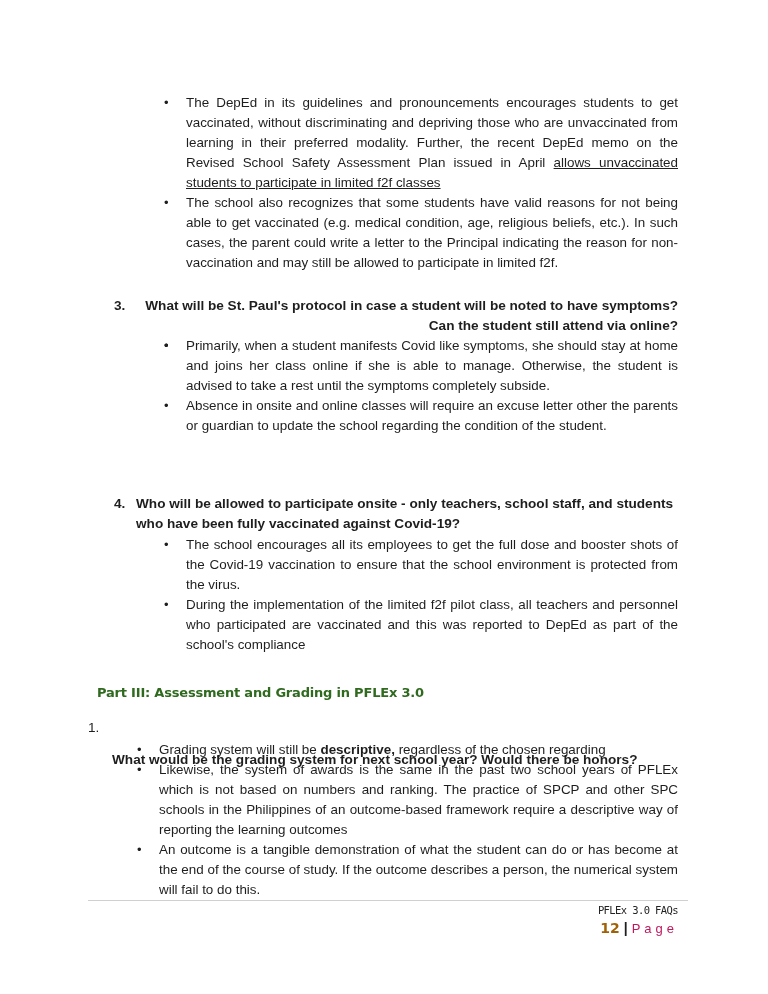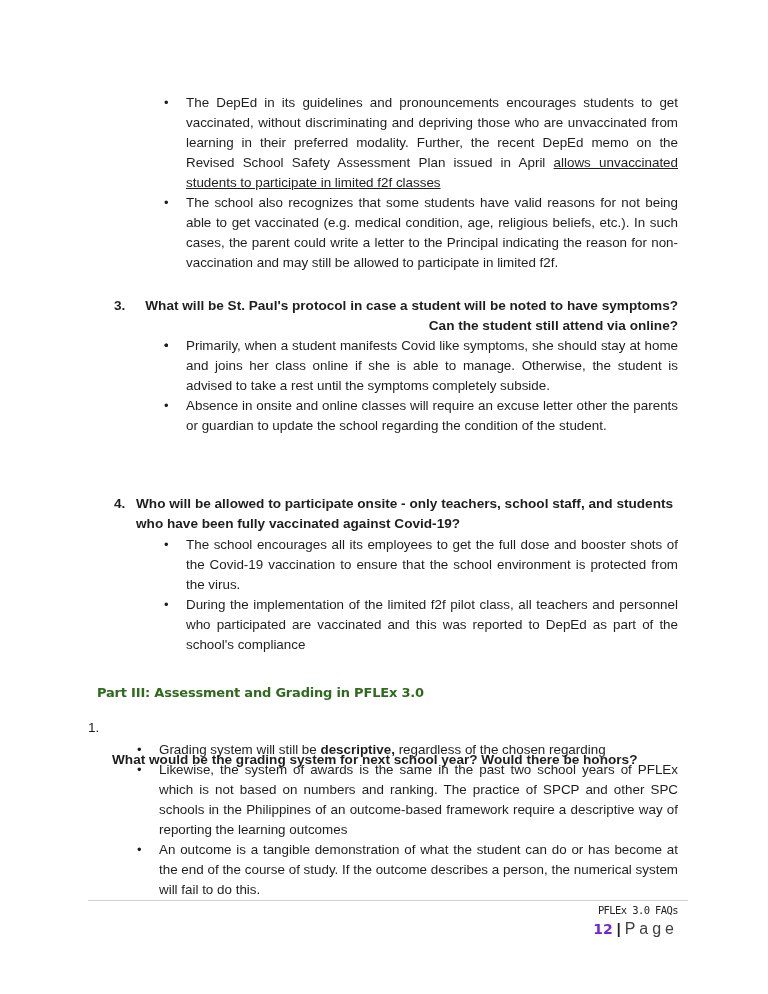--- a/index.html
+++ b/index.html
@@ -18,23 +18,23 @@
     .q .num { position: absolute; left: 0; top: 0; }
     .q .qtext { display: block; }
     u { text-decoration: underline; }
     .heading {
       position: absolute; left: 97px; top: 685px; font-weight: 900; font-size: 13px;
       color: #2f6a1e; letter-spacing: -0.2px; font-family: "DejaVu Sans", sans-serif;
     }
     .divider { position: absolute; left: 88px; top: 900px; width: 600px; height: 1px; background: #d0d0d0; }
     .footer-title { position: absolute; right: 90px; top: 904px; font-size: 10.5px; color: #222; font-family: "DejaVu Sans Mono", monospace; letter-spacing: -0.6px; margin-left: 27px; }
     .footer-page { position: absolute; right: 90px; top: 920px; font-size: 14px; }
-    .footer-page .pn { font-weight: bold; color: #6d28d9; font-family: "DejaVu Sans", sans-serif; }
+    .footer-page .pn { font-weight: bold; color: #a16207; font-family: "DejaVu Sans", sans-serif; }
     .footer-page .sep { font-weight: bold; margin: 0 4px; }
-    .footer-page .pw { color: #404040; letter-spacing: 4px; font-size: 16px; }
+    .footer-page .pw { color: #be185d; letter-spacing: 4px; font-size: 13px; }
   </style>
 </head>
 <body>
 
 <div class="page">
 
   <div class="block" style="left:164px; top:93px; width:514px;">
     <ul class="bullets">
       <li>
         <span class="dot">•</span>

